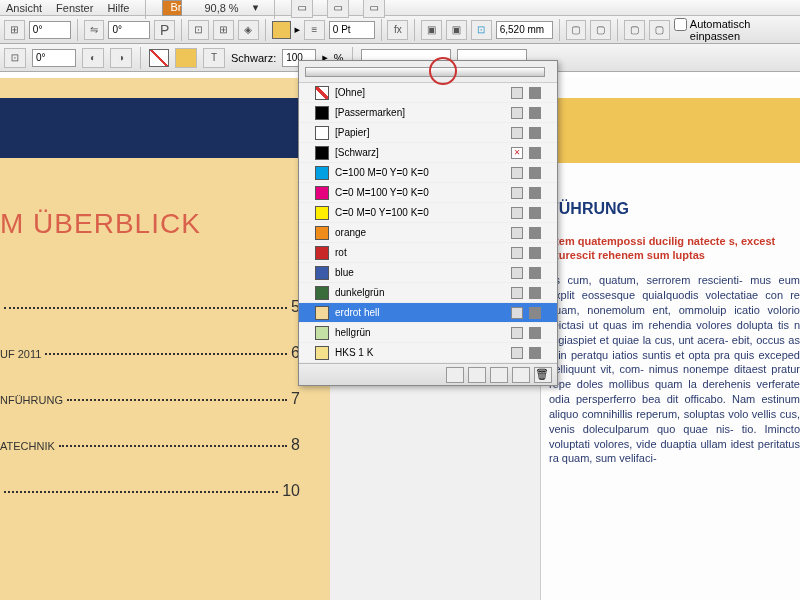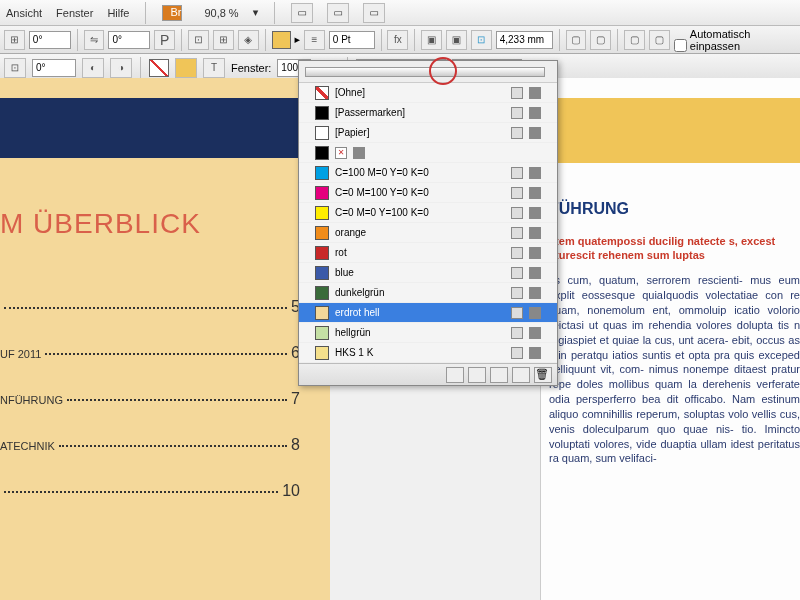--- a/index.html
+++ b/index.html
@@ -1,17 +1,17 @@
 <!DOCTYPE html>
 <html><head>
 <meta charset="utf-8">
 <style>
 *{margin:0;padding:0;box-sizing:border-box;font-family:Tahoma,Arial,sans-serif;font-size:11px}
 body{width:800px;height:600px;overflow:hidden;background:#fff;position:relative}
-.menubar{height:26px;background:linear-gradient(#fafafa,#e8e8e8);border-bottom:1px solid #bbb;display:flex;align-items:center;padding:0 6px;gap:14px}
+.menubar{height:16px;background:linear-gradient(#fafafa,#e8e8e8);border-bottom:1px solid #bbb;display:flex;align-items:center;padding:0 6px;gap:14px}
 .menubar span{color:#333}
 .menubar .zoom{margin-left:8px}
 .menubar .ico{width:20px;height:16px;background:#ddd;border:1px solid #999;display:inline-block}
 .toolbar{height:28px;background:linear-gradient(#f5f5f5,#e2e2e2);border-bottom:1px solid #aaa;display:flex;align-items:center;padding:0 4px;gap:4px}
 .toolbar2{height:28px;background:linear-gradient(#f5f5f5,#e2e2e2);border-bottom:1px solid #aaa;display:flex;align-items:center;padding:0 4px;gap:6px}
 .tbtn{width:22px;height:20px;background:#eee;border:1px solid #bbb;display:flex;align-items:center;justify-content:center;font-size:10px;color:#555}
 .fld{height:18px;border:1px solid #999;background:#fff;padding:0 3px;display:flex;align-items:center;font-size:10px}
 .sep{width:1px;height:22px;background:#bbb;margin:0 2px}
 .swatch{width:20px;height:18px;border:1px solid #666}
 .canvas{position:absolute;top:78px;left:0;right:0;bottom:0;background:#f0f0f0}
@@ -35,21 +35,21 @@
 .sp-list{max-height:330px;overflow:hidden}
 .sp-row{height:20px;display:flex;align-items:center;padding:0 16px;gap:6px;border-bottom:1px solid #eee}
 .sp-row.sel{background:#3a7fe0;color:#fff}
 .sp-row .sw{width:14px;height:14px;border:1px solid #555;flex-shrink:0}
 .sp-row .nm{flex:1;font-size:10px;white-space:nowrap;overflow:hidden}
 .sp-row .ic{width:12px;height:12px;border:1px solid #888;background:#ddd;font-size:8px;display:flex;align-items:center;justify-content:center}
 .sp-row .ic.x{background:#fff;color:#c33}
 .sp-foot{height:22px;background:linear-gradient(#eee,#ddd);border-top:1px solid #bbb;display:flex;align-items:center;justify-content:flex-end;gap:4px;padding:0 5px}
 .sp-foot .fb{width:18px;height:16px;border:1px solid #999;background:#eee}
 .pageno{font-size:14px;color:#333}
-.auto-cb{display:flex;align-items:flex-end;gap:3px;font-size:10px}
+.auto-cb{display:flex;align-items:flex-start;gap:3px;font-size:10px}
 </style>
 </head>
 <body>
 
 <div class="menubar">
   <span>Ansicht</span>
   <span>Fenster</span>
   <span>Hilfe</span>
   <span class="sep"></span>
   <span class="ico" style="background:#d97b1f;color:#fff;text-align:right">Br</span>
@@ -76,21 +76,21 @@
   <span class="swatch" style="background:#f0c558"></span>
   <span>▸</span>
   <span class="tbtn">≡</span>
   <span class="fld" style="width:48px">0 Pt</span>
   <span class="sep"></span>
   <span class="tbtn">fx</span>
   <span class="sep"></span>
   <span class="tbtn">▣</span>
   <span class="tbtn">▣</span>
   <span class="tbtn" style="color:#39c">⊡</span>
-  <span class="fld" style="width:60px">4,233 mm</span>
+  <span class="fld" style="width:60px">6,520 mm</span>
   <span class="sep"></span>
   <span class="tbtn">▢</span>
   <span class="tbtn">▢</span>
   <span class="sep"></span>
   <span class="tbtn">▢</span>
   <span class="tbtn">▢</span>
   <label class="auto-cb">
       <input type="checkbox" style="">
       <span>Automatisch einpassen</span>
     </label>
@@ -100,21 +100,21 @@
   <span class="tbtn">⊡</span>
   <span class="fld" style="width:44px">0°</span>
   <span class="tbtn">◐</span>
   <span class="tbtn">◑</span>
   <span class="sep"></span>
   <span class="swatch" style="background:#fff;position:relative">
       <span style="position:absolute;left:0;top:0;right:0;bottom:0;background:linear-gradient(45deg,transparent 45%,#d33 45%,#d33 55%,transparent 55%)"></span>
     </span>
   <span class="tbtn" style="background:#f0c558"></span>
   <span class="tbtn">T</span>
-  <span>Fenster:</span>
+  <span>Schwarz:</span>
   <span class="fld" style="width:34px">100</span>
   <span>▸</span>
   <span>%</span>
   <span class="sep"></span>
   <span class="fld" style="width:90px;background:#fff"></span>
   <span class="fld" style="width:70px;background:#fff"></span>
 </div>
 
 <div class="canvas">
   <div class="page-left">
@@ -177,20 +177,21 @@
         <span class="ic" style="background: rgb(136, 136, 136);"></span>
       </div>
       <div class="sp-row">
         <span class="sw" style="background: rgb(255, 255, 255);"></span>
         <span class="nm">[Papier]</span>
         <span class="ic"></span>
         <span class="ic" style="background: rgb(136, 136, 136);"></span>
       </div>
       <div class="sp-row">
         <span class="sw" style="background: rgb(0, 0, 0);"></span>
+        <span class="nm">[Schwarz]</span>
         <span class="ic x">✕</span>
         <span class="ic" style="background: rgb(136, 136, 136);"></span>
       </div>
       <div class="sp-row">
         <span class="sw" style="background: rgb(0, 160, 227);"></span>
         <span class="nm">C=100 M=0 Y=0 K=0</span>
         <span class="ic"></span>
         <span class="ic" style="background: rgb(136, 136, 136);"></span>
       </div>
       <div class="sp-row">

